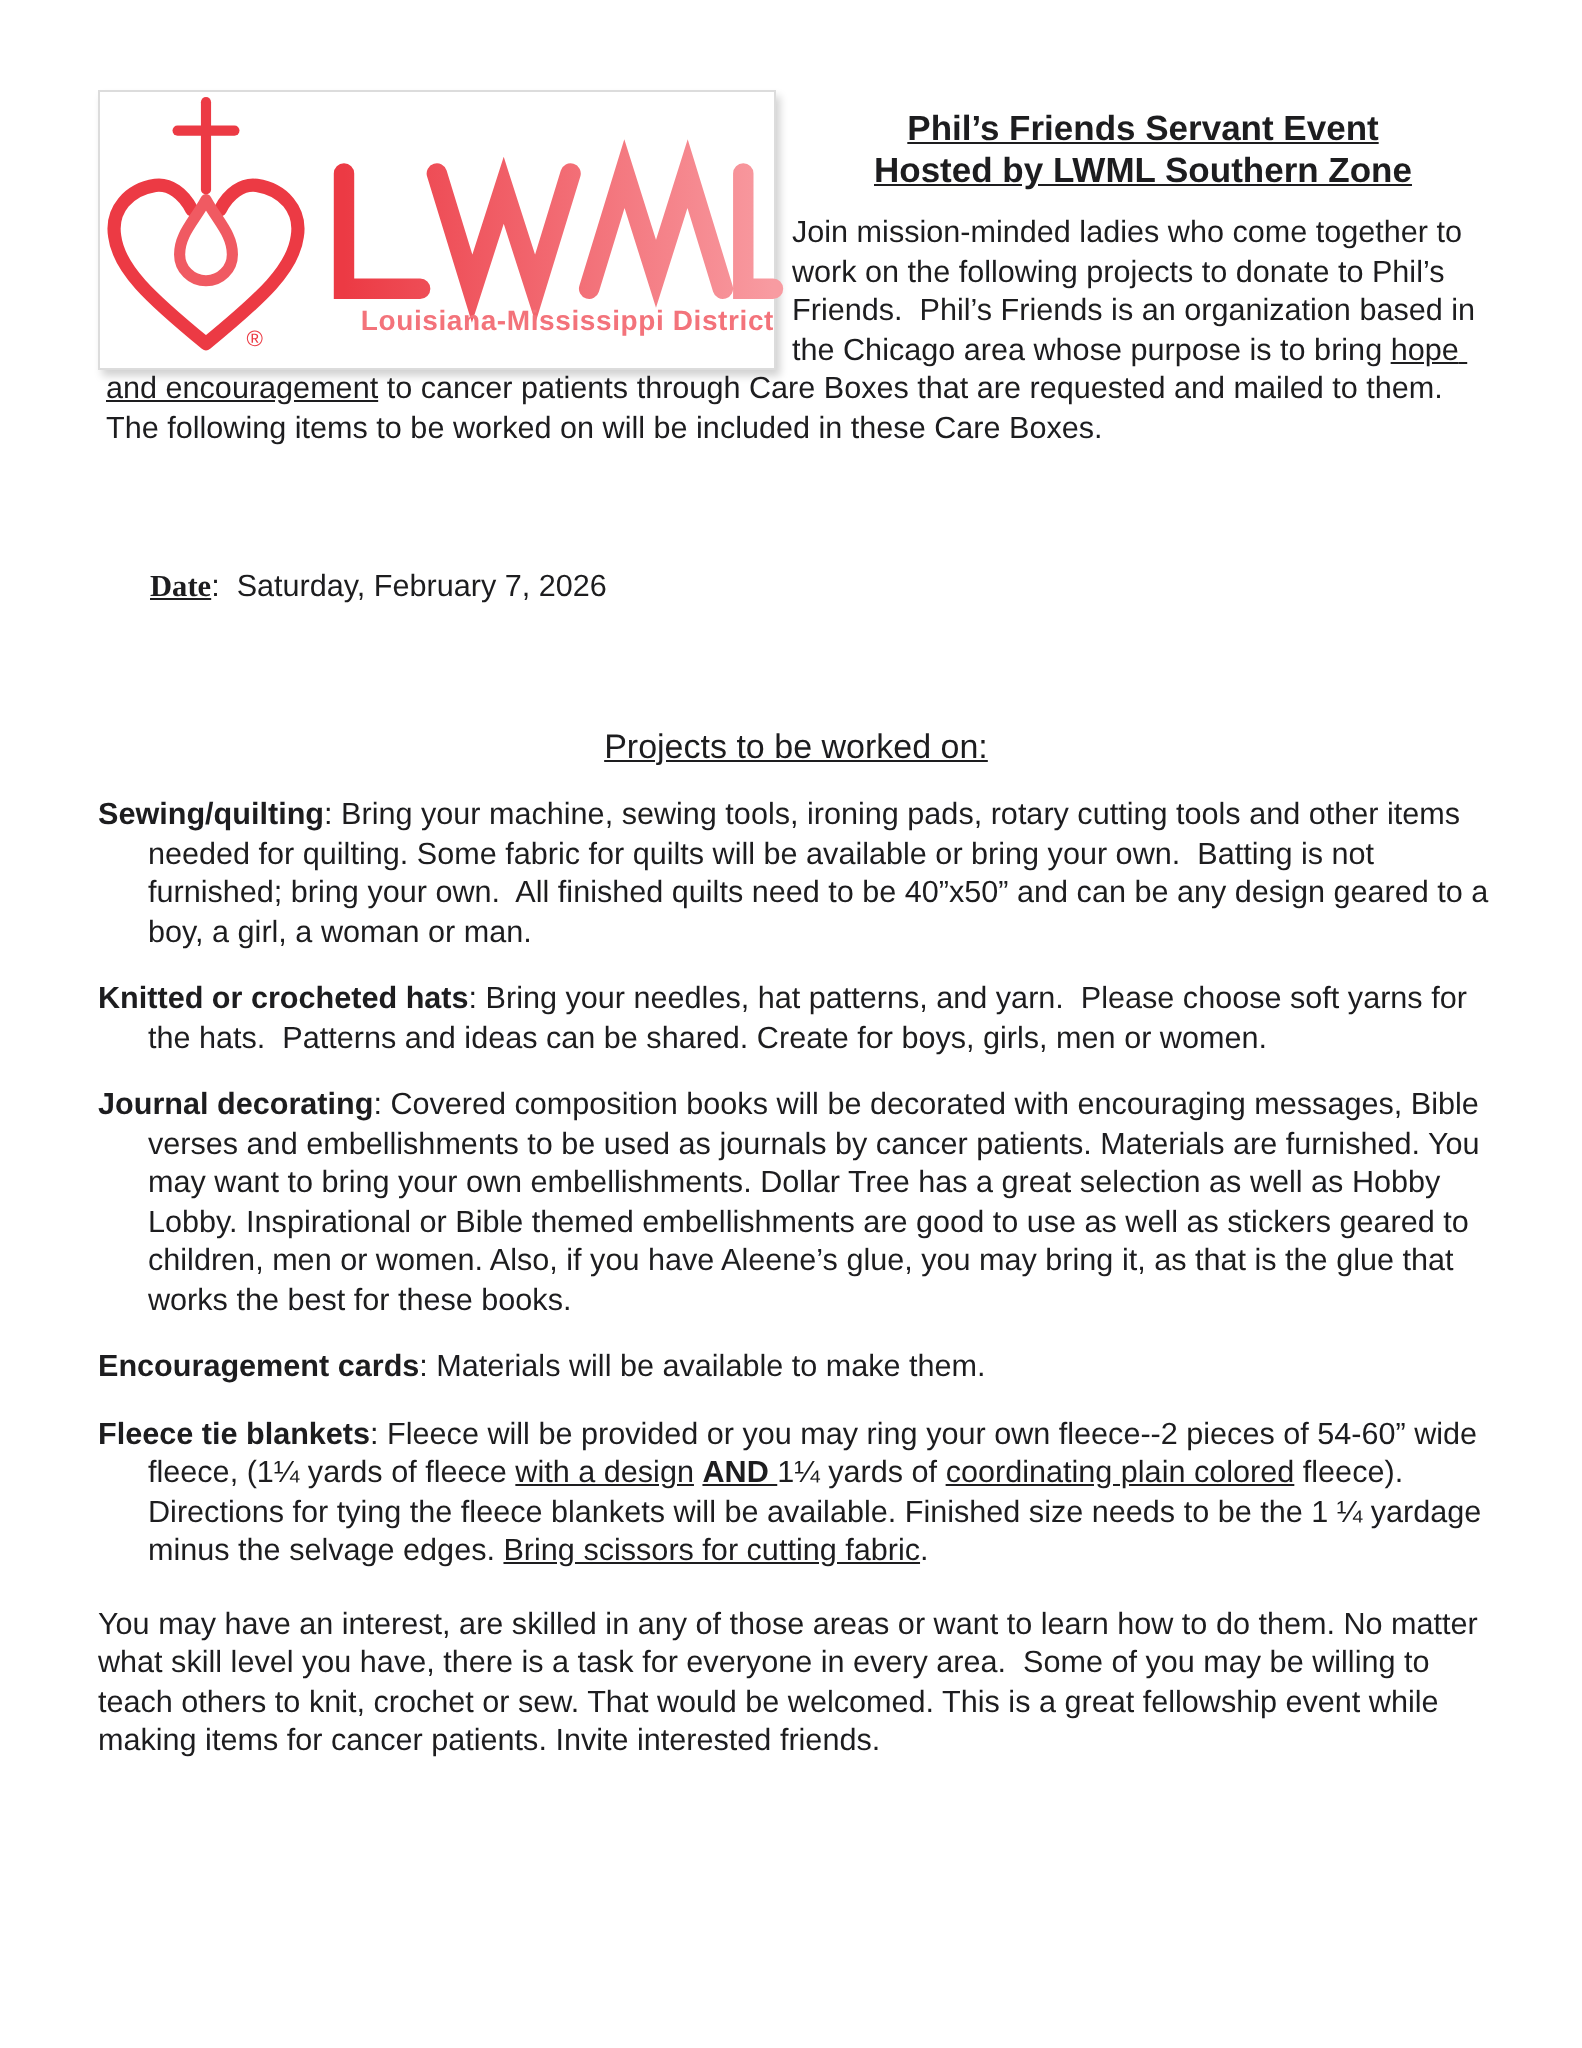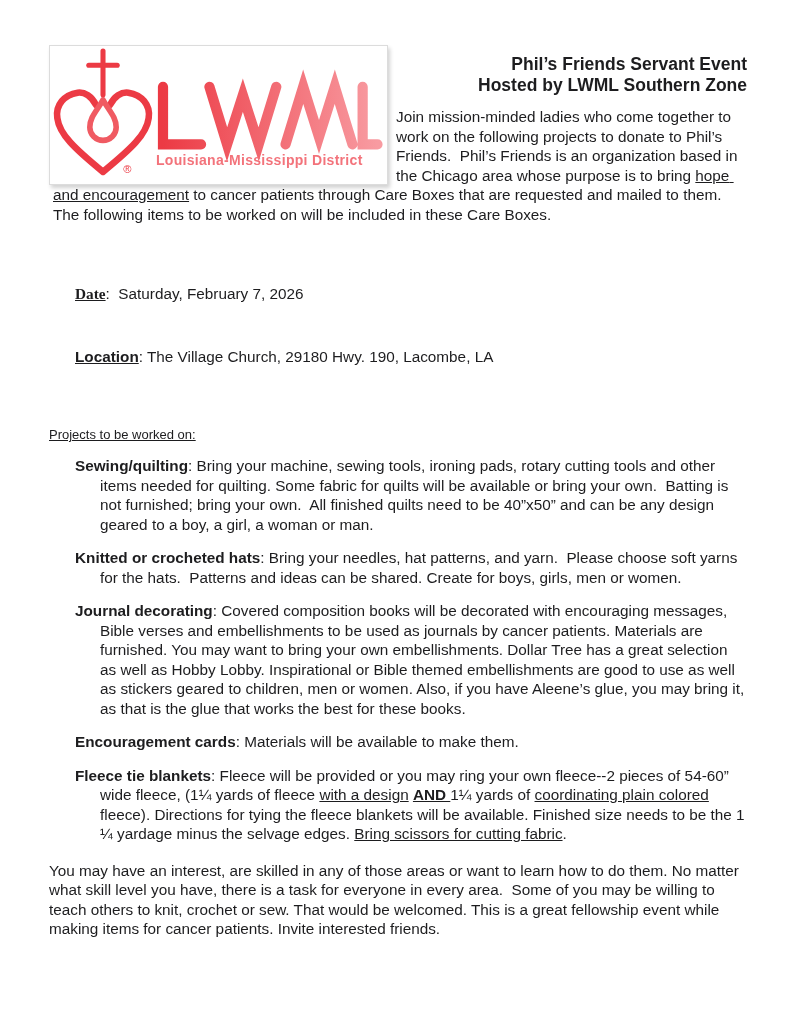--- a/index.html
+++ b/index.html
@@ -10,35 +10,35 @@
   }
   .page{box-sizing:border-box;height:100%;padding:45px 44px 0 49px;}
 
   
   .logo-box{
     float:left;width:337px;height:138px;background:#fff;
     border:1px solid #dcdcdc;box-shadow:2px 3px 4px rgba(0,0,0,.18);
     display:flex;margin-right:8px;
   }
   .heart-col{width:106px;flex:0 0 106px;}
-  .word-col{flex:1;display:flex;flex-direction:column;align-items:flex-start;padding-top:38px;}
+  .word-col{flex:1;display:flex;flex-direction:column;align-items:flex-end;padding-top:38px;}
   .district{
     margin-top:3px;font-size:14px;font-weight:bold;letter-spacing:.3px;
     color:var(--district-pink,#f3737b);white-space:nowrap;
   }
   .title{padding-top:9px;text-align:center;font-weight:bold;font-size:17.5px;line-height:21px;}
-  .title div{text-align:right;}
+  .title div{text-decoration:underline;}
   .intro{margin:11px 4px 0;font-size:15.3px;line-height:19.5px;white-space:pre-wrap;}
 
   .details{margin:17px 0 0 26px;font-size:15.3px;line-height:21px;white-space:pre-wrap;}
 
-  .projects-heading{margin-top:18px;text-align:left;font-size:13px;}
+  .projects-heading{margin-top:18px;text-align:center;font-size:17px;}
   .projects-heading span{text-decoration:underline;}
 
-  .projects{margin-left:26px;font-size:15.3px;line-height:19.5px;}
+  .projects{font-size:15.3px;line-height:19.5px;}
   .project{margin:14px 0 0;padding-left:25px;text-indent:-25px;white-space:pre-wrap;}
 
   .closing{margin:17px 0 0;font-size:15.3px;line-height:19.5px;white-space:pre-wrap;}
   svg{display:block;}
   .logo-box svg{overflow:visible;}
 </style>
 </head>
 <body>
 
 <div class="page">
@@ -74,21 +74,20 @@
     <div class="title">
       <div>Phil’s Friends Servant Event</div>
       <div>Hosted by LWML Southern Zone</div>
     </div>
 
     <p class="intro"><span>Join mission-minded ladies who come together to work on the following projects to donate to Phil’s Friends.  Phil’s Friends is an organization based in the Chicago area whose purpose is to bring </span><span style="text-decoration: underline;">hope and encouragement</span><span> to cancer patients through Care Boxes that are requested and mailed to them. The following items to be worked on will be included in these Care Boxes.</span></p>
   </div>
 
   <div class="details">
     <div><span style="font-weight: bold; text-decoration: underline; font-family: Liberation Serif, serif;">Date</span><span>:  Saturday, February 7, 2026</span></div>
-    <div><span style="font-weight: bold; text-decoration: underline;">Location</span><span>: The Village Church, 29180 Hwy. 190, Lacombe, LA</span></div>
   </div>
 
   <div class="projects-heading">
     <span>Projects to be worked on:</span>
   </div>
 
   <div class="projects">
     <p class="project"><span style="font-weight: bold;">Sewing/quilting</span><span>: Bring your machine, sewing tools, ironing pads, rotary cutting tools and other items needed for quilting. Some fabric for quilts will be available or bring your own.  Batting is not furnished; bring your own.  All finished quilts need to be 40”x50” and can be any design geared to a boy, a girl, a woman or man.</span></p>
     <p class="project"><span style="font-weight: bold;">Knitted or crocheted hats</span><span>: Bring your needles, hat patterns, and yarn.  Please choose soft yarns for the hats.  Patterns and ideas can be shared. Create for boys, girls, men or women.</span></p>
     <p class="project"><span style="font-weight: bold;">Journal decorating</span><span>: Covered composition books will be decorated with encouraging messages, Bible verses and embellishments to be used as journals by cancer patients. Materials are furnished. You may want to bring your own embellishments. Dollar Tree has a great selection as well as Hobby Lobby. Inspirational or Bible themed embellishments are good to use as well as stickers geared to children, men or women. Also, if you have Aleene’s glue, you may bring it, as that is the glue that works the best for these books.</span></p>

